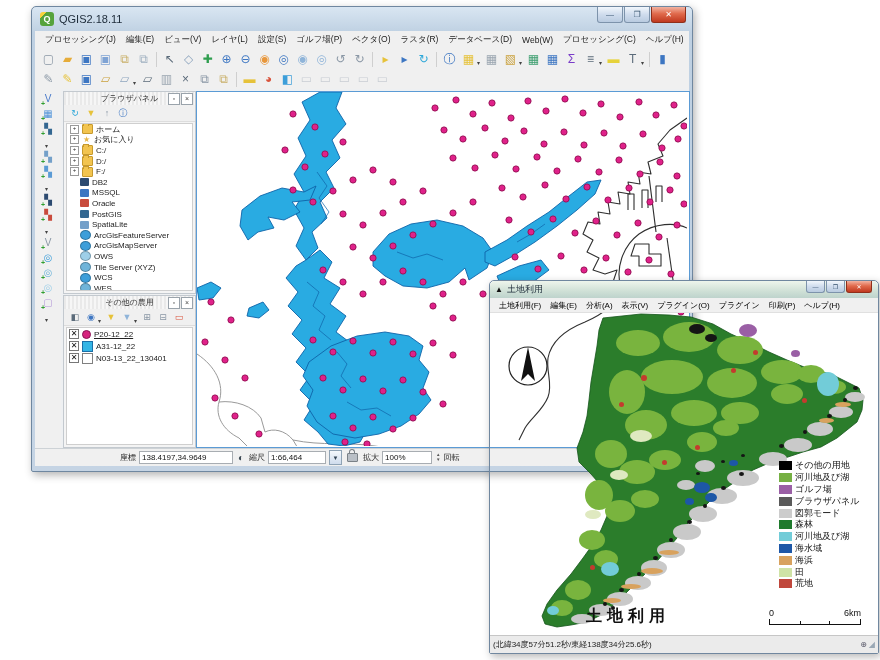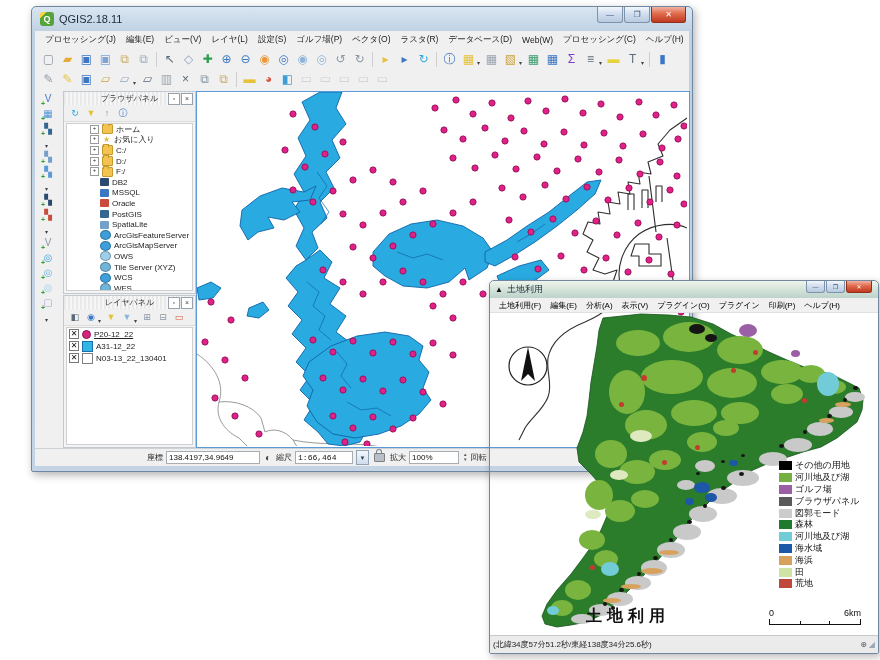--- a/index.html
+++ b/index.html
@@ -42,38 +42,38 @@
   #browser-panel{top:2px;height:201px;}
   #layers-panel{top:206px;height:151px;}
   .panel-head{height:13px;background:repeating-linear-gradient(90deg,#e9e9e9 0 2px,#f6f6f6 2px 4px);
     display:flex;align-items:center;justify-content:center;font-size:8px;color:#333;position:relative;}
   .panel-btns{position:absolute;right:2px;top:1px;display:flex;gap:1px;}
   .pb{width:10px;height:10px;border:1px solid #9aa3ab;background:#fff;font-size:7px;line-height:9px;text-align:center;color:#444;}
   .panel-tb{height:16px;display:flex;align-items:center;padding-left:3px;background:#f0f0f0;border-bottom:1px solid #ddd;}
   .panel-tb .tbi{width:14px;height:14px;font-size:9px;}
   .tree{background:#fff;position:absolute;left:2px;right:2px;bottom:2px;overflow:hidden;
     border:1px solid #cfcfcf;font-size:8px;color:#222;}
-  #browser-tree{top:31px;padding-left:20px;}
+  #browser-tree{top:31px;}
   #layers-list{top:31px;}
   .trow{display:flex;align-items:center;height:10.6px;padding-left:3px;gap:3px;white-space:nowrap;}
   .expander{width:7px;height:7px;border:1px solid #9a9a9a;background:#fff;font-size:6px;line-height:5px;text-align:center;color:#333;flex:none;}
   .noexp{width:7px;flex:none;}
   .ti{width:9px;height:8px;border-radius:1px;flex:none;}
   .ti.folder{background:#f2c44f;border:1px solid #c79a2e;position:relative;}
   .ti.folder::before{content:"";position:absolute;left:0;top:-2px;width:4px;height:2px;background:#f2c44f;border:1px solid #c79a2e;border-bottom:none;}
   .ti.star{background:none;border:none;color:#e8b84b;font-size:8px;line-height:8px;text-align:center;}
   .ti.globe{border-radius:50%;border:1px solid rgba(0,0,0,.25);}
   .lrow{display:flex;align-items:center;height:12px;padding-left:2px;gap:3px;white-space:nowrap;font-size:8px;}
   .chk{width:8px;height:8px;border:1px solid #777;background:#fff;font-size:8px;line-height:8px;text-align:center;color:#111;flex:none;}
   .sym{flex:none;}
   
   #canvas-frame{position:absolute;left:161px;top:2px;width:492px;height:355px;background:#fff;border:1px solid #5b9bd5;overflow:hidden;}
   
   #statusbar1{position:absolute;left:3px;right:3px;top:441px;height:17px;background:#f0f0f0;border-top:1px solid #cdd2d6;
-    display:flex;align-items:center;font-size:8px;color:#222;padding-left:112px;gap:3px;}
+    display:flex;align-items:center;font-size:8px;color:#222;padding-left:85px;gap:3px;}
   .sb-input{height:11px;border:1px solid #a8adb2;background:#fff;font-size:8px;padding:0 2px;
     font-family:"Liberation Sans","DejaVu Sans",sans-serif;color:#111;}
   .combo-arrow{width:11px;height:13px;background:linear-gradient(#f4f8fc,#cfdced);border:1px solid #8fa3b5;
     font-size:6px;display:flex;align-items:center;justify-content:center;color:#345;}
   .lock{width:9px;height:7px;background:#b9bfc6;border:1px solid #7a8187;border-radius:1px;position:relative;margin:0 2px;}
   .lock::before{content:"";position:absolute;top:-5px;left:1px;width:4px;height:4px;border:1.5px solid #7a8187;border-bottom:none;border-radius:3px 3px 0 0;}
   .spin{display:inline-flex;flex-direction:column;font-size:4.5px;line-height:4.5px;color:#555;margin-left:1px;}
   .globe-ic{color:#3d4a55;font-size:10px;margin:0 2px;}
   
   #win2{left:489px;top:280px;width:388px;height:372px;background:transparent;z-index:10;
@@ -305,21 +305,21 @@
             <div class="trow">
               <span class="noexp"></span>
               <span class="ti globe" style="background: rgb(111, 180, 217);"></span>
               <span>WFS</span>
             </div>
           </div>
       </div>
 
       <div class="panel" id="layers-panel">
         <div class="panel-head">
-          <span>レイヤパネル</span>
+          <span>その他の農用</span>
           <span class="panel-btns">
             <span class="pb">▫</span>
             <span class="pb">×</span>
           </span>
         </div>
         <div class="panel-tb" id="layers-tb">
             <span class="tbi" style="color: rgb(91, 107, 122);">◧</span>
             <span class="tbi" style="color: rgb(61, 118, 194);">◉</span>
             <span class="dd">▾</span>
             <span class="tbi" style="color: rgb(230, 194, 58);">▼</span>
@@ -522,21 +522,21 @@
             <circle cx="62" cy="342" r="3.1" fill="#e0218a" stroke="#9c1259" stroke-width="1"></circle>
           </svg>
         </div>
     </div>
 
     <div id="statusbar1">
       <span>座標</span>
       <input class="sb-input" style="width: 88px;" value="138.4197,34.9649">
       <span class="globe-ic">◐</span>
       <span>縮尺</span>
-      <input class="sb-input" style="width: 52px; font-family: Liberation Mono, monospace;" value="1:66,464">
+      <input class="sb-input" style="width: 52px;" value="1:66,464">
       <span class="combo-arrow">▼</span>
       <span class="lock"></span>
       <span>拡大</span>
       <input class="sb-input" style="width: 44px;" value="100%">
       <span class="spin">
           <span>▲</span>
           <span>▼</span>
         </span>
       <span>回転</span>
     </div>

